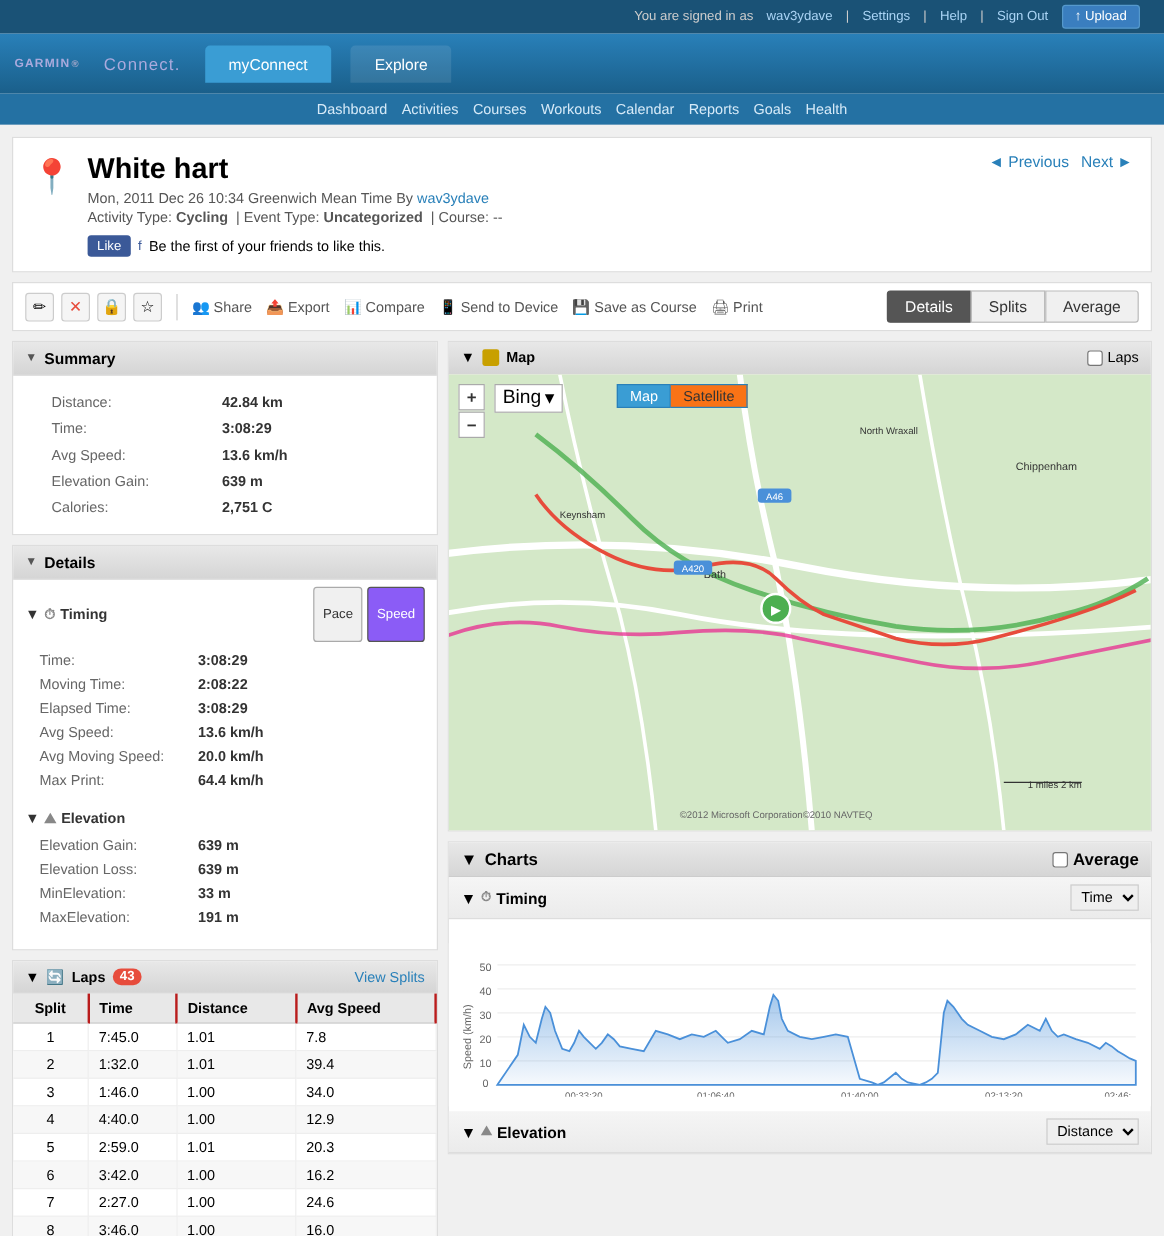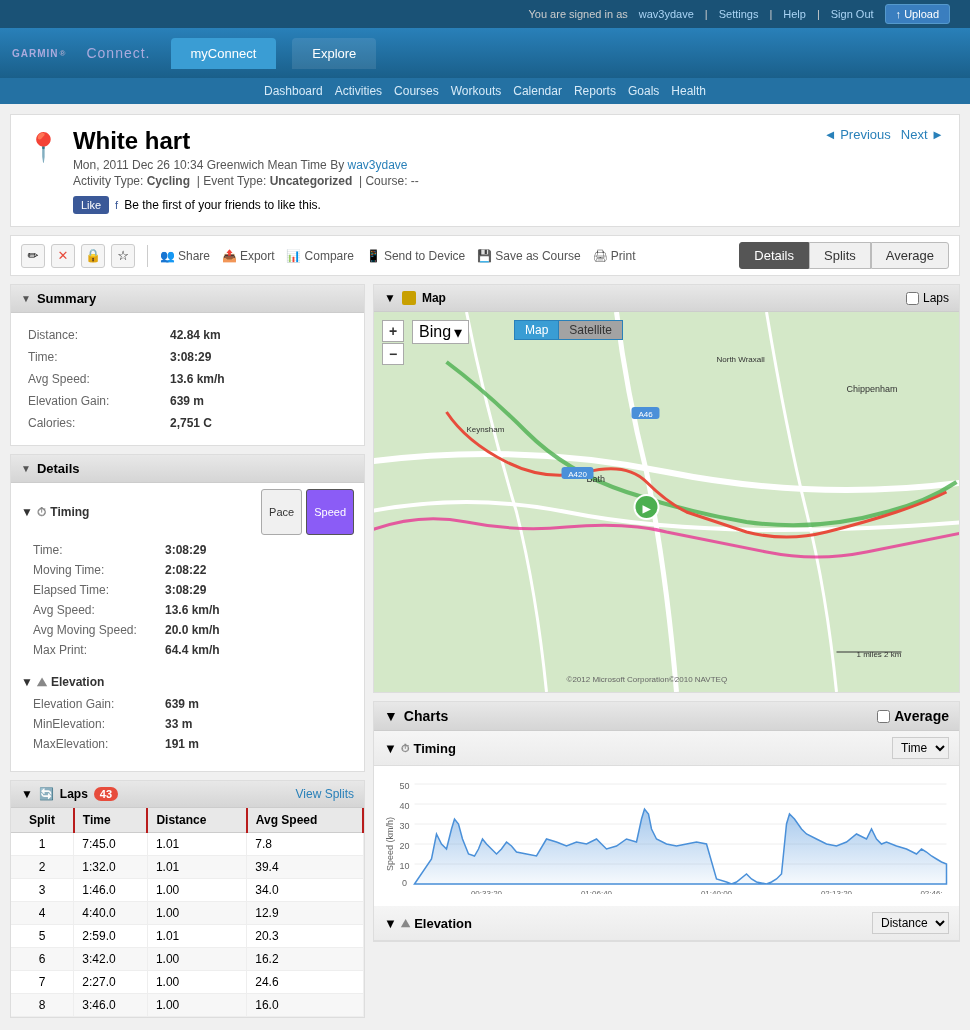--- a/index.html
+++ b/index.html
@@ -52,21 +52,21 @@
 
     
     .two-col { display: flex; gap: 8px; }
     .left-col { width: 355px; flex-shrink: 0; }
     .right-col { flex: 1; }
 
     
     .section { background: white; border: 1px solid #ddd; margin-bottom: 8px; }
     .section-header { background: linear-gradient(180deg, #e8e8e8 0%, #d5d5d5 100%); padding: 6px 10px; display: flex; align-items: center; gap: 6px; font-weight: bold; font-size: 13px; border-bottom: 1px solid #ccc; cursor: pointer; }
     .section-header .triangle { font-size: 10px; color: #555; }
-    .section-body { padding: 10px 15px; }
+    .section-body { padding: 10px 30px; }
 
     
     .summary-table { width: 100%; }
     .summary-table td { padding: 3px 0; color: #333; }
     .summary-table td:first-child { color: #666; width: 140px; }
     .summary-table td:last-child { font-weight: bold; }
 
     
     .subsection-header { display: flex; align-items: center; gap: 4px; font-weight: bold; font-size: 12px; padding: 6px 10px 4px; color: #333; }
     .subsection-header .pace-speed { margin-left: auto; display: flex; gap: 4px; }
@@ -94,21 +94,21 @@
     .map-header { display: flex; align-items: center; gap: 6px; padding: 6px 10px; background: linear-gradient(180deg, #e8e8e8 0%, #d5d5d5 100%); border-bottom: 1px solid #ccc; }
 
     .map-controls { position: absolute; top: 8px; left: 8px; display: flex; flex-direction: column; gap: 1px; z-index: 10; }
     .map-zoom { background: white; border: 1px solid #aaa; width: 22px; height: 22px; display: flex; align-items: center; justify-content: center; cursor: pointer; font-size: 14px; font-weight: bold; color: #333; }
 
     .map-provider { position: absolute; top: 8px; left: 38px; display: flex; align-items: center; z-index: 10; }
     .provider-select { background: white; border: 1px solid #aaa; padding: 2px 6px; font-size: 16px; cursor: pointer; display: flex; align-items: center; gap: 3px; height: 24px; }
 
     .map-type-btns { position: absolute; top: 8px; left: 140px; display: flex; z-index: 10; }
     .map-type-btn { background: #3a9dd4; color: white; border: 1px solid #2980b9; padding: 2px 10px; font-size: 12px; cursor: pointer; }
-    .map-type-btn.sat { background: #a3a3a3; color: #333; border-left: none; }
+    .map-type-btn.sat { background: #f97316; color: #333; border-left: none; }
 
     
     .map-bg { width: 100%; height: 100%; position: absolute; top: 0; left: 0; }
 
     
     .charts-section { margin-top: 8px; }
     .chart-header { display: flex; align-items: center; gap: 4px; font-size: 13px; font-weight: bold; padding: 6px 10px; background: linear-gradient(180deg, #f5f5f5 0%, #ebebeb 100%); border-bottom: 1px solid #ddd; }
     .chart-header select { margin-left: auto; font-size: 12px; padding: 2px 4px; border: 1px solid #ccc; }
 
     .section-main-header { background: linear-gradient(180deg, #e8e8e8 0%, #d5d5d5 100%); padding: 6px 10px; display: flex; align-items: center; gap: 6px; font-weight: bold; font-size: 14px; border-bottom: 1px solid #ccc; cursor: pointer; }
@@ -310,20 +310,24 @@
           <span style="color:#888;">⛰</span>
           <span>Elevation</span>
         </div>
         <table class="detail-table" style="margin-bottom:8px;">
           <tbody>
               <tr>
             <td>Elevation Gain:</td>
             <td>639 m</td>
           </tr>
           <tr>
+            <td>Elevation Loss:</td>
+            <td>639 m</td>
+          </tr>
+          <tr>
             <td>MinElevation:</td>
             <td>33 m</td>
           </tr>
           <tr>
             <td>MaxElevation:</td>
             <td>191 m</td>
           </tr>
         </tbody>
           </table>
       </div>
@@ -480,21 +484,21 @@
 
         <div>
           <div class="chart-header">
             <span class="triangle">▼</span>
             <span style="color:#888;font-size:11px;">⏱</span>
             <span>Timing</span>
             <select>
               <option>Time</option>
             </select>
           </div>
-          <div style="background:white;padding:8px 10px 5px 10px;position:relative;">
+          <div style="background:white;padding:8px 10px 5px 10px;position:relative;margin-top:20px;">
             <svg width="100%" height="120" viewBox="0 0 560 120">
 
               <text x="18" y="15" fill="#666" font-size="9" text-anchor="middle">50</text>
               <text x="18" y="35" fill="#666" font-size="9" text-anchor="middle">40</text>
               <text x="18" y="55" fill="#666" font-size="9" text-anchor="middle">30</text>
               <text x="18" y="75" fill="#666" font-size="9" text-anchor="middle">20</text>
               <text x="18" y="95" fill="#666" font-size="9" text-anchor="middle">10</text>
               <text x="18" y="112" fill="#666" font-size="9" text-anchor="middle">0</text>
 
               <text x="6" y="70" fill="#666" font-size="9" transform="rotate(-90, 6, 70)" text-anchor="middle">Speed (km/h)</text>

